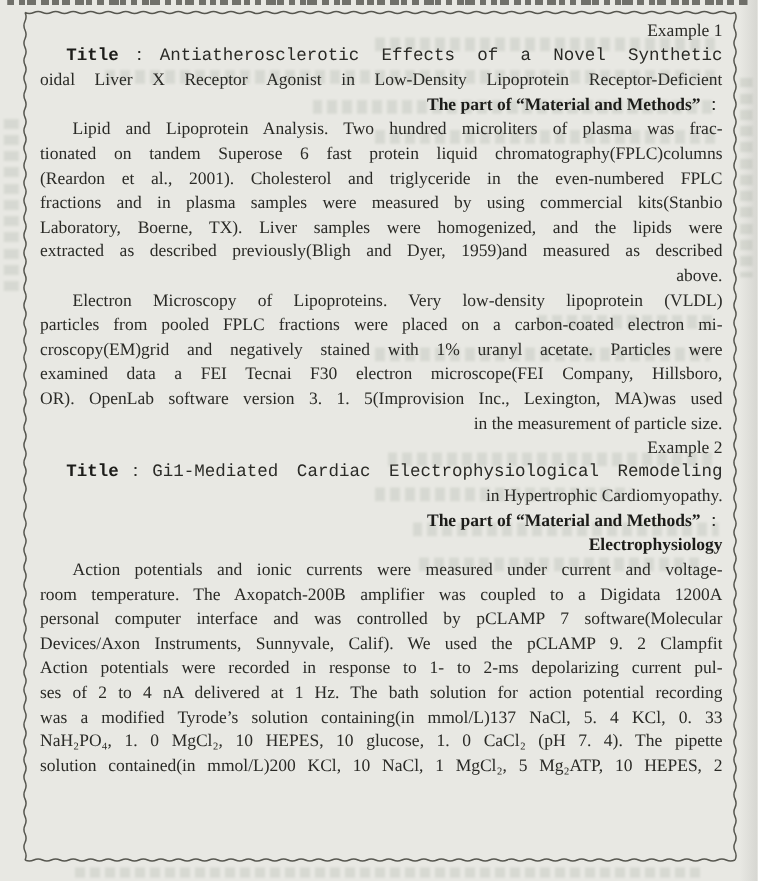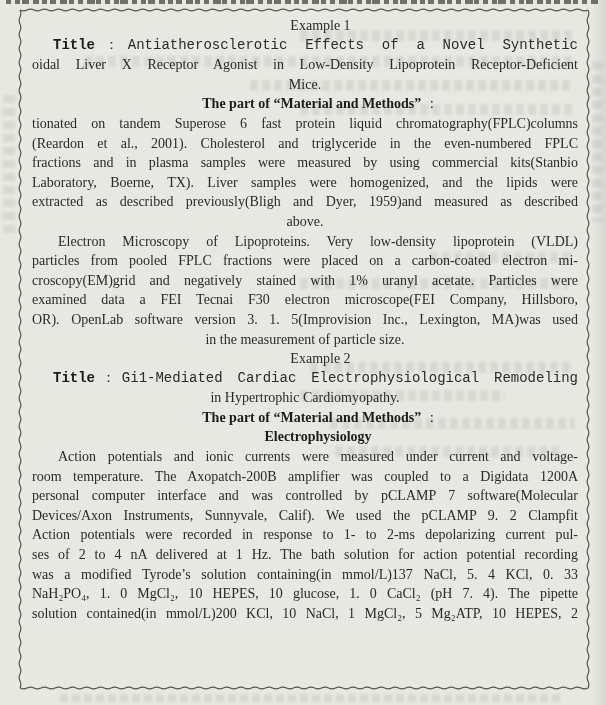--- a/index.html
+++ b/index.html
@@ -22,21 +22,21 @@
       repeating-linear-gradient(90deg,#42423c 0 3px,transparent 3px 14px);
     background-position:0 0, 2px 1px;
   }
   
   svg.frame{position:absolute;left:0;top:0;width:606px;height:705px;}
   
   .textblock{
     position:absolute;left:32px;top:16px;width:546px;
     color:var(--ink);font-size:14px;
   }
-  .line{height:19.6px;line-height:19.6px;overflow:hidden;text-align:center;}
+  .line{height:19.6px;line-height:19.6px;overflow:hidden;text-align:right;}
   .line.j{text-align:justify;text-align-last:justify;}
   .line b{font-weight:bold;color:var(--ink-bold);}
   .ind-none{text-indent:0;}
   .ind-title{text-indent:21px;font-family:Liberation Mono, monospace;}
   .ind-para{text-indent:26px;}
   .ind-ex{text-indent:31px;}
   
   .bl{
     position:absolute;height:11px;opacity:.14;color:var(--bleed);
     background:repeating-linear-gradient(90deg,currentColor 0 8px,transparent 8px 12px);
@@ -67,22 +67,22 @@
 <div class="bl v" style="left:592px;top:62px;width:10px;height:160px;"></div>
 
 <svg class="frame" viewBox="0 0 606 705" xmlns="http://www.w3.org/2000/svg">
   <path id="frame-path" fill="none" stroke="#56564f" stroke-width="1.2" d="M 20 10 q 3.506172839506173 1.7 7.012345679012346 0 q 3.506172839506173 -1.7 7.012345679012346 0 q 3.506172839506173 1.7 7.012345679012346 0 q 3.506172839506173 -1.7 7.012345679012346 0 q 3.506172839506173 1.7 7.012345679012346 0 q 3.506172839506173 -1.7 7.012345679012346 0 q 3.506172839506173 1.7 7.012345679012346 0 q 3.506172839506173 -1.7 7.012345679012346 0 q 3.506172839506173 1.7 7.012345679012346 0 q 3.506172839506173 -1.7 7.012345679012346 0 q 3.506172839506173 1.7 7.012345679012346 0 q 3.506172839506173 -1.7 7.012345679012346 0 q 3.506172839506173 1.7 7.012345679012346 0 q 3.506172839506173 -1.7 7.012345679012346 0 q 3.506172839506173 1.7 7.012345679012346 0 q 3.506172839506173 -1.7 7.012345679012346 0 q 3.506172839506173 1.7 7.012345679012346 0 q 3.506172839506173 -1.7 7.012345679012346 0 q 3.506172839506173 1.7 7.012345679012346 0 q 3.506172839506173 -1.7 7.012345679012346 0 q 3.506172839506173 1.7 7.012345679012346 0 q 3.506172839506173 -1.7 7.012345679012346 0 q 3.506172839506173 1.7 7.012345679012346 0 q 3.506172839506173 -1.7 7.012345679012346 0 q 3.506172839506173 1.7 7.012345679012346 0 q 3.506172839506173 -1.7 7.012345679012346 0 q 3.506172839506173 1.7 7.012345679012346 0 q 3.506172839506173 -1.7 7.012345679012346 0 q 3.506172839506173 1.7 7.012345679012346 0 q 3.506172839506173 -1.7 7.012345679012346 0 q 3.506172839506173 1.7 7.012345679012346 0 q 3.506172839506173 -1.7 7.012345679012346 0 q 3.506172839506173 1.7 7.012345679012346 0 q 3.506172839506173 -1.7 7.012345679012346 0 q 3.506172839506173 1.7 7.012345679012346 0 q 3.506172839506173 -1.7 7.012345679012346 0 q 3.506172839506173 1.7 7.012345679012346 0 q 3.506172839506173 -1.7 7.012345679012346 0 q 3.506172839506173 1.7 7.012345679012346 0 q 3.506172839506173 -1.7 7.012345679012346 0 q 3.506172839506173 1.7 7.012345679012346 0 q 3.506172839506173 -1.7 7.012345679012346 0 q 3.506172839506173 1.7 7.012345679012346 0 q 3.506172839506173 -1.7 7.012345679012346 0 q 3.506172839506173 1.7 7.012345679012346 0 q 3.506172839506173 -1.7 7.012345679012346 0 q 3.506172839506173 1.7 7.012345679012346 0 q 3.506172839506173 -1.7 7.012345679012346 0 q 3.506172839506173 1.7 7.012345679012346 0 q 3.506172839506173 -1.7 7.012345679012346 0 q 3.506172839506173 1.7 7.012345679012346 0 q 3.506172839506173 -1.7 7.012345679012346 0 q 3.506172839506173 1.7 7.012345679012346 0 q 3.506172839506173 -1.7 7.012345679012346 0 q 3.506172839506173 1.7 7.012345679012346 0 q 3.506172839506173 -1.7 7.012345679012346 0 q 3.506172839506173 1.7 7.012345679012346 0 q 3.506172839506173 -1.7 7.012345679012346 0 q 3.506172839506173 1.7 7.012345679012346 0 q 3.506172839506173 -1.7 7.012345679012346 0 q 3.506172839506173 1.7 7.012345679012346 0 q 3.506172839506173 -1.7 7.012345679012346 0 q 3.506172839506173 1.7 7.012345679012346 0 q 3.506172839506173 -1.7 7.012345679012346 0 q 3.506172839506173 1.7 7.012345679012346 0 q 3.506172839506173 -1.7 7.012345679012346 0 q 3.506172839506173 1.7 7.012345679012346 0 q 3.506172839506173 -1.7 7.012345679012346 0 q 3.506172839506173 1.7 7.012345679012346 0 q 3.506172839506173 -1.7 7.012345679012346 0 q 3.506172839506173 1.7 7.012345679012346 0 q 3.506172839506173 -1.7 7.012345679012346 0 q 3.506172839506173 1.7 7.012345679012346 0 q 3.506172839506173 -1.7 7.012345679012346 0 q 3.506172839506173 1.7 7.012345679012346 0 q 3.506172839506173 -1.7 7.012345679012346 0 q 3.506172839506173 1.7 7.012345679012346 0 q 3.506172839506173 -1.7 7.012345679012346 0 q 3.506172839506173 1.7 7.012345679012346 0 q 3.506172839506173 -1.7 7.012345679012346 0 q 3.506172839506173 1.7 7.012345679012346 0 M 20 688 q 3.506172839506173 1.7 7.012345679012346 0 q 3.506172839506173 -1.7 7.012345679012346 0 q 3.506172839506173 1.7 7.012345679012346 0 q 3.506172839506173 -1.7 7.012345679012346 0 q 3.506172839506173 1.7 7.012345679012346 0 q 3.506172839506173 -1.7 7.012345679012346 0 q 3.506172839506173 1.7 7.012345679012346 0 q 3.506172839506173 -1.7 7.012345679012346 0 q 3.506172839506173 1.7 7.012345679012346 0 q 3.506172839506173 -1.7 7.012345679012346 0 q 3.506172839506173 1.7 7.012345679012346 0 q 3.506172839506173 -1.7 7.012345679012346 0 q 3.506172839506173 1.7 7.012345679012346 0 q 3.506172839506173 -1.7 7.012345679012346 0 q 3.506172839506173 1.7 7.012345679012346 0 q 3.506172839506173 -1.7 7.012345679012346 0 q 3.506172839506173 1.7 7.012345679012346 0 q 3.506172839506173 -1.7 7.012345679012346 0 q 3.506172839506173 1.7 7.012345679012346 0 q 3.506172839506173 -1.7 7.012345679012346 0 q 3.506172839506173 1.7 7.012345679012346 0 q 3.506172839506173 -1.7 7.012345679012346 0 q 3.506172839506173 1.7 7.012345679012346 0 q 3.506172839506173 -1.7 7.012345679012346 0 q 3.506172839506173 1.7 7.012345679012346 0 q 3.506172839506173 -1.7 7.012345679012346 0 q 3.506172839506173 1.7 7.012345679012346 0 q 3.506172839506173 -1.7 7.012345679012346 0 q 3.506172839506173 1.7 7.012345679012346 0 q 3.506172839506173 -1.7 7.012345679012346 0 q 3.506172839506173 1.7 7.012345679012346 0 q 3.506172839506173 -1.7 7.012345679012346 0 q 3.506172839506173 1.7 7.012345679012346 0 q 3.506172839506173 -1.7 7.012345679012346 0 q 3.506172839506173 1.7 7.012345679012346 0 q 3.506172839506173 -1.7 7.012345679012346 0 q 3.506172839506173 1.7 7.012345679012346 0 q 3.506172839506173 -1.7 7.012345679012346 0 q 3.506172839506173 1.7 7.012345679012346 0 q 3.506172839506173 -1.7 7.012345679012346 0 q 3.506172839506173 1.7 7.012345679012346 0 q 3.506172839506173 -1.7 7.012345679012346 0 q 3.506172839506173 1.7 7.012345679012346 0 q 3.506172839506173 -1.7 7.012345679012346 0 q 3.506172839506173 1.7 7.012345679012346 0 q 3.506172839506173 -1.7 7.012345679012346 0 q 3.506172839506173 1.7 7.012345679012346 0 q 3.506172839506173 -1.7 7.012345679012346 0 q 3.506172839506173 1.7 7.012345679012346 0 q 3.506172839506173 -1.7 7.012345679012346 0 q 3.506172839506173 1.7 7.012345679012346 0 q 3.506172839506173 -1.7 7.012345679012346 0 q 3.506172839506173 1.7 7.012345679012346 0 q 3.506172839506173 -1.7 7.012345679012346 0 q 3.506172839506173 1.7 7.012345679012346 0 q 3.506172839506173 -1.7 7.012345679012346 0 q 3.506172839506173 1.7 7.012345679012346 0 q 3.506172839506173 -1.7 7.012345679012346 0 q 3.506172839506173 1.7 7.012345679012346 0 q 3.506172839506173 -1.7 7.012345679012346 0 q 3.506172839506173 1.7 7.012345679012346 0 q 3.506172839506173 -1.7 7.012345679012346 0 q 3.506172839506173 1.7 7.012345679012346 0 q 3.506172839506173 -1.7 7.012345679012346 0 q 3.506172839506173 1.7 7.012345679012346 0 q 3.506172839506173 -1.7 7.012345679012346 0 q 3.506172839506173 1.7 7.012345679012346 0 q 3.506172839506173 -1.7 7.012345679012346 0 q 3.506172839506173 1.7 7.012345679012346 0 q 3.506172839506173 -1.7 7.012345679012346 0 q 3.506172839506173 1.7 7.012345679012346 0 q 3.506172839506173 -1.7 7.012345679012346 0 q 3.506172839506173 1.7 7.012345679012346 0 q 3.506172839506173 -1.7 7.012345679012346 0 q 3.506172839506173 1.7 7.012345679012346 0 q 3.506172839506173 -1.7 7.012345679012346 0 q 3.506172839506173 1.7 7.012345679012346 0 q 3.506172839506173 -1.7 7.012345679012346 0 q 3.506172839506173 1.7 7.012345679012346 0 q 3.506172839506173 -1.7 7.012345679012346 0 q 3.506172839506173 1.7 7.012345679012346 0 M 20 10 q 1.7 3.4948453608247423 0 6.989690721649485 q -1.7 3.4948453608247423 0 6.989690721649485 q 1.7 3.4948453608247423 0 6.989690721649485 q -1.7 3.4948453608247423 0 6.989690721649485 q 1.7 3.4948453608247423 0 6.989690721649485 q -1.7 3.4948453608247423 0 6.989690721649485 q 1.7 3.4948453608247423 0 6.989690721649485 q -1.7 3.4948453608247423 0 6.989690721649485 q 1.7 3.4948453608247423 0 6.989690721649485 q -1.7 3.4948453608247423 0 6.989690721649485 q 1.7 3.4948453608247423 0 6.989690721649485 q -1.7 3.4948453608247423 0 6.989690721649485 q 1.7 3.4948453608247423 0 6.989690721649485 q -1.7 3.4948453608247423 0 6.989690721649485 q 1.7 3.4948453608247423 0 6.989690721649485 q -1.7 3.4948453608247423 0 6.989690721649485 q 1.7 3.4948453608247423 0 6.989690721649485 q -1.7 3.4948453608247423 0 6.989690721649485 q 1.7 3.4948453608247423 0 6.989690721649485 q -1.7 3.4948453608247423 0 6.989690721649485 q 1.7 3.4948453608247423 0 6.989690721649485 q -1.7 3.4948453608247423 0 6.989690721649485 q 1.7 3.4948453608247423 0 6.989690721649485 q -1.7 3.4948453608247423 0 6.989690721649485 q 1.7 3.4948453608247423 0 6.989690721649485 q -1.7 3.4948453608247423 0 6.989690721649485 q 1.7 3.4948453608247423 0 6.989690721649485 q -1.7 3.4948453608247423 0 6.989690721649485 q 1.7 3.4948453608247423 0 6.989690721649485 q -1.7 3.4948453608247423 0 6.989690721649485 q 1.7 3.4948453608247423 0 6.989690721649485 q -1.7 3.4948453608247423 0 6.989690721649485 q 1.7 3.4948453608247423 0 6.989690721649485 q -1.7 3.4948453608247423 0 6.989690721649485 q 1.7 3.4948453608247423 0 6.989690721649485 q -1.7 3.4948453608247423 0 6.989690721649485 q 1.7 3.4948453608247423 0 6.989690721649485 q -1.7 3.4948453608247423 0 6.989690721649485 q 1.7 3.4948453608247423 0 6.989690721649485 q -1.7 3.4948453608247423 0 6.989690721649485 q 1.7 3.4948453608247423 0 6.989690721649485 q -1.7 3.4948453608247423 0 6.989690721649485 q 1.7 3.4948453608247423 0 6.989690721649485 q -1.7 3.4948453608247423 0 6.989690721649485 q 1.7 3.4948453608247423 0 6.989690721649485 q -1.7 3.4948453608247423 0 6.989690721649485 q 1.7 3.4948453608247423 0 6.989690721649485 q -1.7 3.4948453608247423 0 6.989690721649485 q 1.7 3.4948453608247423 0 6.989690721649485 q -1.7 3.4948453608247423 0 6.989690721649485 q 1.7 3.4948453608247423 0 6.989690721649485 q -1.7 3.4948453608247423 0 6.989690721649485 q 1.7 3.4948453608247423 0 6.989690721649485 q -1.7 3.4948453608247423 0 6.989690721649485 q 1.7 3.4948453608247423 0 6.989690721649485 q -1.7 3.4948453608247423 0 6.989690721649485 q 1.7 3.4948453608247423 0 6.989690721649485 q -1.7 3.4948453608247423 0 6.989690721649485 q 1.7 3.4948453608247423 0 6.989690721649485 q -1.7 3.4948453608247423 0 6.989690721649485 q 1.7 3.4948453608247423 0 6.989690721649485 q -1.7 3.4948453608247423 0 6.989690721649485 q 1.7 3.4948453608247423 0 6.989690721649485 q -1.7 3.4948453608247423 0 6.989690721649485 q 1.7 3.4948453608247423 0 6.989690721649485 q -1.7 3.4948453608247423 0 6.989690721649485 q 1.7 3.4948453608247423 0 6.989690721649485 q -1.7 3.4948453608247423 0 6.989690721649485 q 1.7 3.4948453608247423 0 6.989690721649485 q -1.7 3.4948453608247423 0 6.989690721649485 q 1.7 3.4948453608247423 0 6.989690721649485 q -1.7 3.4948453608247423 0 6.989690721649485 q 1.7 3.4948453608247423 0 6.989690721649485 q -1.7 3.4948453608247423 0 6.989690721649485 q 1.7 3.4948453608247423 0 6.989690721649485 q -1.7 3.4948453608247423 0 6.989690721649485 q 1.7 3.4948453608247423 0 6.989690721649485 q -1.7 3.4948453608247423 0 6.989690721649485 q 1.7 3.4948453608247423 0 6.989690721649485 q -1.7 3.4948453608247423 0 6.989690721649485 q 1.7 3.4948453608247423 0 6.989690721649485 q -1.7 3.4948453608247423 0 6.989690721649485 q 1.7 3.4948453608247423 0 6.989690721649485 q -1.7 3.4948453608247423 0 6.989690721649485 q 1.7 3.4948453608247423 0 6.989690721649485 q -1.7 3.4948453608247423 0 6.989690721649485 q 1.7 3.4948453608247423 0 6.989690721649485 q -1.7 3.4948453608247423 0 6.989690721649485 q 1.7 3.4948453608247423 0 6.989690721649485 q -1.7 3.4948453608247423 0 6.989690721649485 q 1.7 3.4948453608247423 0 6.989690721649485 q -1.7 3.4948453608247423 0 6.989690721649485 q 1.7 3.4948453608247423 0 6.989690721649485 q -1.7 3.4948453608247423 0 6.989690721649485 q 1.7 3.4948453608247423 0 6.989690721649485 q -1.7 3.4948453608247423 0 6.989690721649485 q 1.7 3.4948453608247423 0 6.989690721649485 M 588 10 q 1.7 3.4948453608247423 0 6.989690721649485 q -1.7 3.4948453608247423 0 6.989690721649485 q 1.7 3.4948453608247423 0 6.989690721649485 q -1.7 3.4948453608247423 0 6.989690721649485 q 1.7 3.4948453608247423 0 6.989690721649485 q -1.7 3.4948453608247423 0 6.989690721649485 q 1.7 3.4948453608247423 0 6.989690721649485 q -1.7 3.4948453608247423 0 6.989690721649485 q 1.7 3.4948453608247423 0 6.989690721649485 q -1.7 3.4948453608247423 0 6.989690721649485 q 1.7 3.4948453608247423 0 6.989690721649485 q -1.7 3.4948453608247423 0 6.989690721649485 q 1.7 3.4948453608247423 0 6.989690721649485 q -1.7 3.4948453608247423 0 6.989690721649485 q 1.7 3.4948453608247423 0 6.989690721649485 q -1.7 3.4948453608247423 0 6.989690721649485 q 1.7 3.4948453608247423 0 6.989690721649485 q -1.7 3.4948453608247423 0 6.989690721649485 q 1.7 3.4948453608247423 0 6.989690721649485 q -1.7 3.4948453608247423 0 6.989690721649485 q 1.7 3.4948453608247423 0 6.989690721649485 q -1.7 3.4948453608247423 0 6.989690721649485 q 1.7 3.4948453608247423 0 6.989690721649485 q -1.7 3.4948453608247423 0 6.989690721649485 q 1.7 3.4948453608247423 0 6.989690721649485 q -1.7 3.4948453608247423 0 6.989690721649485 q 1.7 3.4948453608247423 0 6.989690721649485 q -1.7 3.4948453608247423 0 6.989690721649485 q 1.7 3.4948453608247423 0 6.989690721649485 q -1.7 3.4948453608247423 0 6.989690721649485 q 1.7 3.4948453608247423 0 6.989690721649485 q -1.7 3.4948453608247423 0 6.989690721649485 q 1.7 3.4948453608247423 0 6.989690721649485 q -1.7 3.4948453608247423 0 6.989690721649485 q 1.7 3.4948453608247423 0 6.989690721649485 q -1.7 3.4948453608247423 0 6.989690721649485 q 1.7 3.4948453608247423 0 6.989690721649485 q -1.7 3.4948453608247423 0 6.989690721649485 q 1.7 3.4948453608247423 0 6.989690721649485 q -1.7 3.4948453608247423 0 6.989690721649485 q 1.7 3.4948453608247423 0 6.989690721649485 q -1.7 3.4948453608247423 0 6.989690721649485 q 1.7 3.4948453608247423 0 6.989690721649485 q -1.7 3.4948453608247423 0 6.989690721649485 q 1.7 3.4948453608247423 0 6.989690721649485 q -1.7 3.4948453608247423 0 6.989690721649485 q 1.7 3.4948453608247423 0 6.989690721649485 q -1.7 3.4948453608247423 0 6.989690721649485 q 1.7 3.4948453608247423 0 6.989690721649485 q -1.7 3.4948453608247423 0 6.989690721649485 q 1.7 3.4948453608247423 0 6.989690721649485 q -1.7 3.4948453608247423 0 6.989690721649485 q 1.7 3.4948453608247423 0 6.989690721649485 q -1.7 3.4948453608247423 0 6.989690721649485 q 1.7 3.4948453608247423 0 6.989690721649485 q -1.7 3.4948453608247423 0 6.989690721649485 q 1.7 3.4948453608247423 0 6.989690721649485 q -1.7 3.4948453608247423 0 6.989690721649485 q 1.7 3.4948453608247423 0 6.989690721649485 q -1.7 3.4948453608247423 0 6.989690721649485 q 1.7 3.4948453608247423 0 6.989690721649485 q -1.7 3.4948453608247423 0 6.989690721649485 q 1.7 3.4948453608247423 0 6.989690721649485 q -1.7 3.4948453608247423 0 6.989690721649485 q 1.7 3.4948453608247423 0 6.989690721649485 q -1.7 3.4948453608247423 0 6.989690721649485 q 1.7 3.4948453608247423 0 6.989690721649485 q -1.7 3.4948453608247423 0 6.989690721649485 q 1.7 3.4948453608247423 0 6.989690721649485 q -1.7 3.4948453608247423 0 6.989690721649485 q 1.7 3.4948453608247423 0 6.989690721649485 q -1.7 3.4948453608247423 0 6.989690721649485 q 1.7 3.4948453608247423 0 6.989690721649485 q -1.7 3.4948453608247423 0 6.989690721649485 q 1.7 3.4948453608247423 0 6.989690721649485 q -1.7 3.4948453608247423 0 6.989690721649485 q 1.7 3.4948453608247423 0 6.989690721649485 q -1.7 3.4948453608247423 0 6.989690721649485 q 1.7 3.4948453608247423 0 6.989690721649485 q -1.7 3.4948453608247423 0 6.989690721649485 q 1.7 3.4948453608247423 0 6.989690721649485 q -1.7 3.4948453608247423 0 6.989690721649485 q 1.7 3.4948453608247423 0 6.989690721649485 q -1.7 3.4948453608247423 0 6.989690721649485 q 1.7 3.4948453608247423 0 6.989690721649485 q -1.7 3.4948453608247423 0 6.989690721649485 q 1.7 3.4948453608247423 0 6.989690721649485 q -1.7 3.4948453608247423 0 6.989690721649485 q 1.7 3.4948453608247423 0 6.989690721649485 q -1.7 3.4948453608247423 0 6.989690721649485 q 1.7 3.4948453608247423 0 6.989690721649485 q -1.7 3.4948453608247423 0 6.989690721649485 q 1.7 3.4948453608247423 0 6.989690721649485 q -1.7 3.4948453608247423 0 6.989690721649485 q 1.7 3.4948453608247423 0 6.989690721649485 q -1.7 3.4948453608247423 0 6.989690721649485 q 1.7 3.4948453608247423 0 6.989690721649485"></path>
 </svg>
 
 <div class="textblock">
     <div class="line ind-ex"><span>Example 1</span></div>
     <div class="line ind-title j"><b>Title</b><span>：Antiatherosclerotic Effects of a Novel Synthetic Tissue-Selective Ster-</span></div>
     <div class="line ind-none j"><span>oidal Liver X Receptor Agonist in Low-Density Lipoprotein Receptor-Deficient</span></div>
-    <div class="line ind-none"><span>Mice.</span></div>
     <div class="line ind-ex"><b>The part of “Material and Methods”</b><span> ：</span></div>
+    <div class="line ind-para j"><span>Lipid and Lipoprotein Analysis. Two hundred microliters of plasma was frac-</span></div>
     <div class="line ind-none j"><span>tionated on tandem Superose 6 fast protein liquid chromatography(FPLC)columns</span></div>
     <div class="line ind-none j"><span>(Reardon et al., 2001). Cholesterol and triglyceride in the even-numbered FPLC</span></div>
     <div class="line ind-none j"><span>fractions and in plasma samples were measured by using commercial kits(Stanbio</span></div>
     <div class="line ind-none j"><span>Laboratory, Boerne, TX). Liver samples were homogenized, and the lipids were</span></div>
     <div class="line ind-none j"><span>extracted as described previously(Bligh and Dyer, 1959)and measured as described</span></div>
     <div class="line ind-none"><span>above.</span></div>
     <div class="line ind-para j"><span>Electron Microscopy of Lipoproteins. Very low-density lipoprotein (VLDL)</span></div>
     <div class="line ind-none j"><span>particles from pooled FPLC fractions were placed on a carbon-coated electron mi-</span></div>
     <div class="line ind-none j"><span>croscopy(EM)grid and negatively stained with 1% uranyl acetate. Particles were</span></div>
     <div class="line ind-none j"><span>examined data a FEI Tecnai F30 electron microscope(FEI Company, Hillsboro,</span></div>

